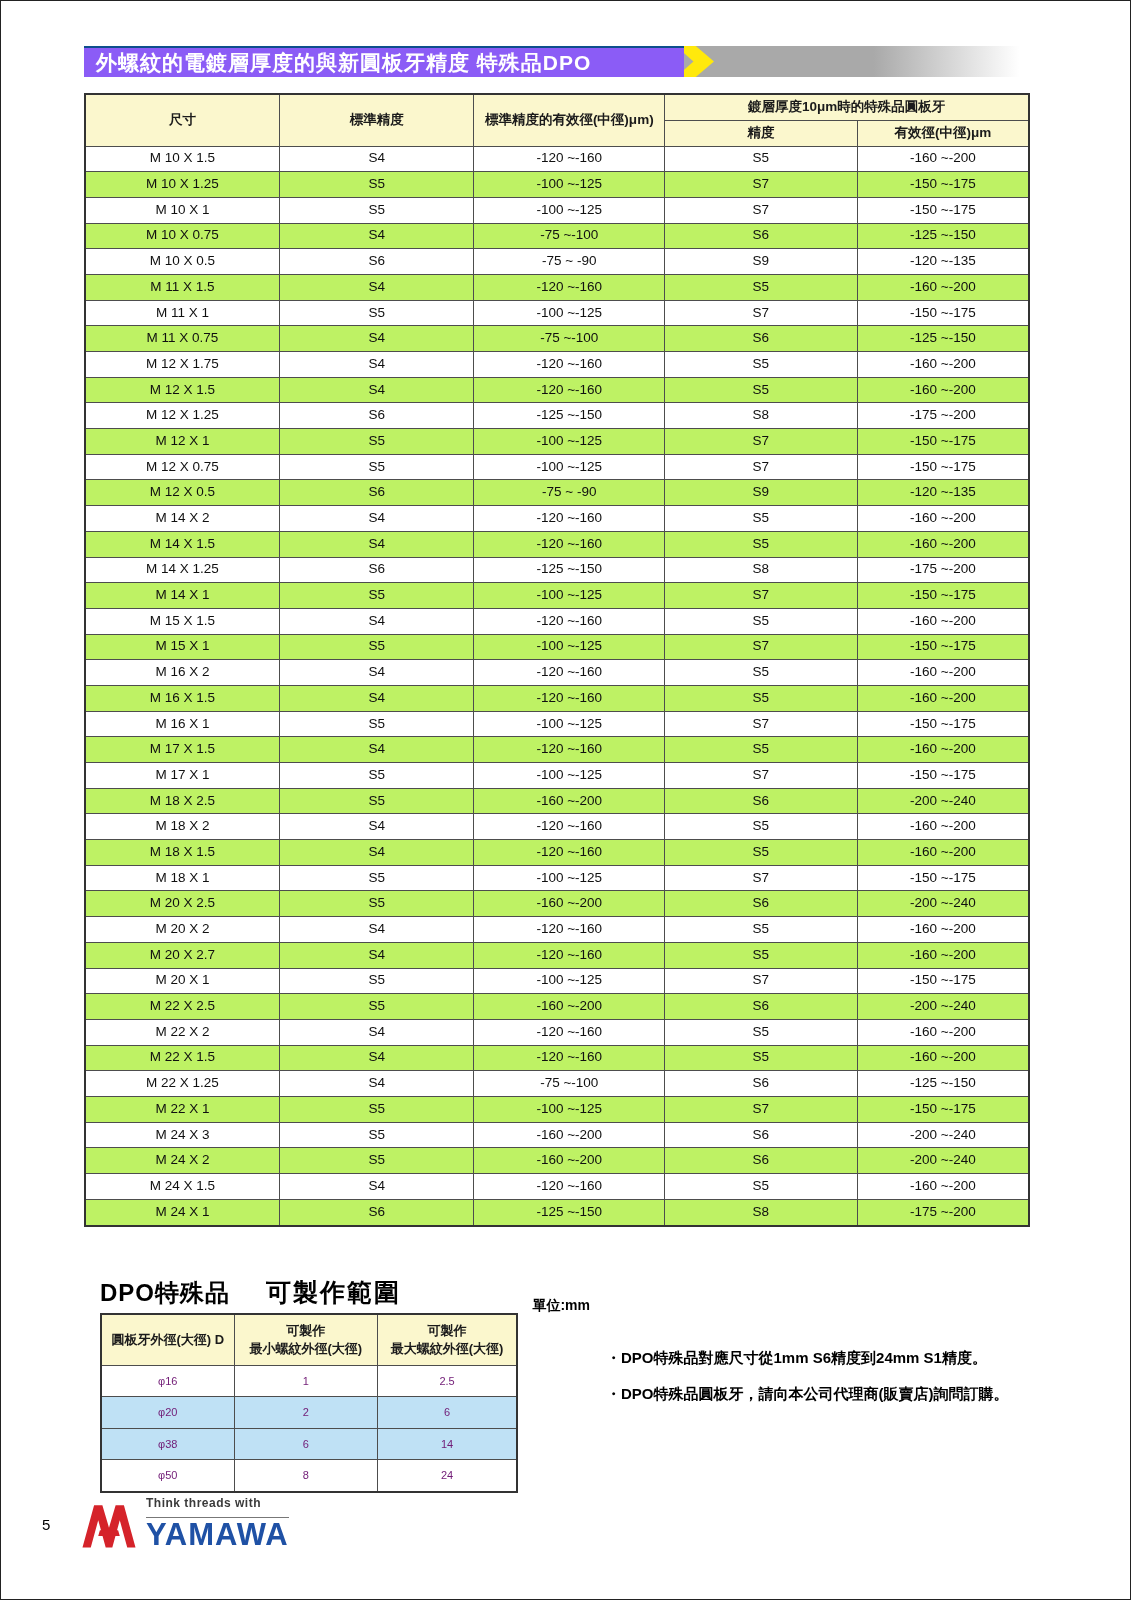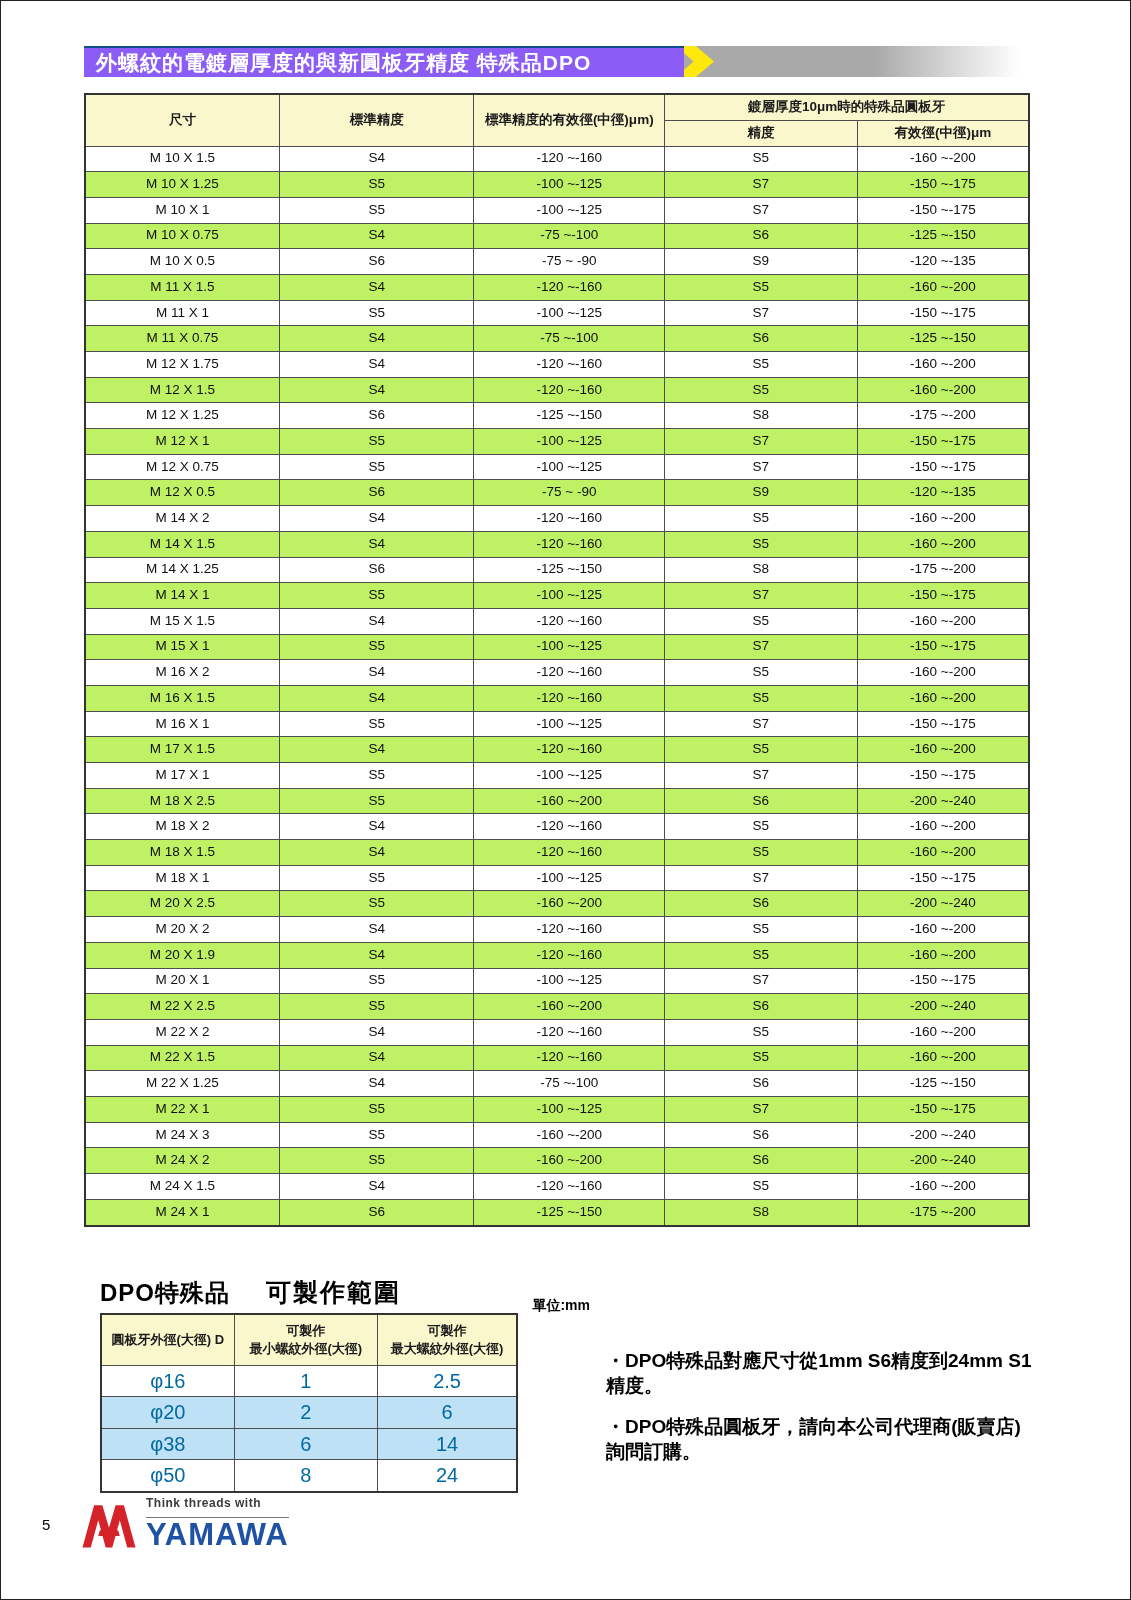--- a/index.html
+++ b/index.html
@@ -31,24 +31,24 @@
   
   .dpo-title{position:absolute;left:100px;top:1276px;white-space:nowrap;}
   .dpo-title .t-main{font-size:24px;font-weight:bold;letter-spacing:1px;color:#000;}
   .dpo-title .t-sub{font-size:25px;font-weight:bold;letter-spacing:2px;color:#000;margin-left:36px;}
   .unit-label{position:absolute;left:100px;top:1297px;width:490px;text-align:right;
     font-size:14px;font-weight:bold;color:#000;}
   .dpo-table{position:absolute;left:100px;top:1313px;width:418px;height:180px;
     border-collapse:collapse;table-layout:fixed;border:2px solid #333;}
   .dpo-table th,.dpo-table td{border:1px solid #4d4d4d;text-align:center;vertical-align:middle;padding:0;}
   .dpo-table thead th{background:#fbf7cd;font-size:13px;font-weight:bold;color:#1b1b1b;height:50px;line-height:1.35;}
-  .dpo-table tbody td{font-size:20px;color:#0369a1;}
+  .dpo-table tbody td{font-size:11px;color:#701a75;}
   .dpo-table tbody tr.row-alt{background:#bfe1f5;}
   .notes{position:absolute;left:606px;top:1348px;width:430px;}
-  .notes p{margin:0 0 16px 0;font-size:19px;font-weight:bold;line-height:1.32;color:#000;}
+  .notes p{margin:0 0 16px 0;font-size:15px;font-weight:bold;line-height:1.32;color:#000;}
   
   .page-number{position:absolute;left:42px;top:1516px;font-size:15px;color:#000;}
   .footer-logo{position:absolute;left:80px;top:1497px;display:flex;align-items:flex-end;}
   .logo-mark{width:58px;height:48px;margin-right:8px;}
   .logo-textcol{display:flex;flex-direction:column;line-height:1;}
   .logo-tagline{font-size:12px;font-weight:bold;color:#3a3a3a;letter-spacing:0.5px;
     border-bottom:1px solid #777;padding-bottom:8px;margin-bottom:1px;}
   .logo-name{font-size:31px;font-weight:bold;color:#1f51a5;letter-spacing:1px;}
 </style>
 </head>
@@ -328,21 +328,21 @@
 
         <tr>
           <td>M 20 X 2</td>
           <td>S4</td>
           <td>-120 ~-160</td>
           <td>S5</td>
           <td>-160 ~-200</td>
         </tr>
 
         <tr class="row-alt">
-          <td>M 20 X 1.9</td>
+          <td>M 20 X 2.7</td>
           <td>S4</td>
           <td>-120 ~-160</td>
           <td>S5</td>
           <td>-160 ~-200</td>
         </tr>
 
         <tr>
           <td>M 20 X 1</td>
           <td>S5</td>
           <td>-100 ~-125</td>

